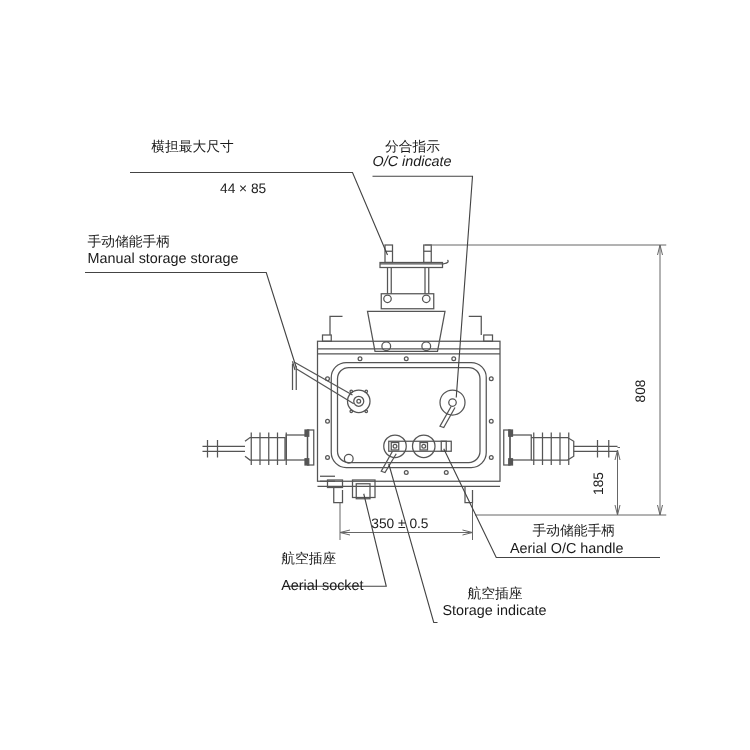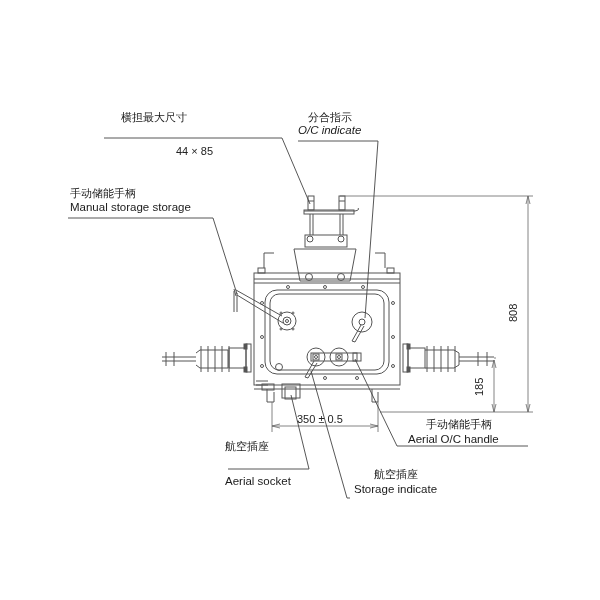--- a/index.html
+++ b/index.html
@@ -190,21 +190,21 @@
   <div class="lbl zh" style="left:308px; top:112px;">分合指示</div>
   <div class="lbl en" style="left:298px; top:125px;font-style:italic;">O/C indicate</div>
 
   <div class="lbl zh" style="left:70px; top:188px;">手动储能手柄</div>
   <div class="lbl en" style="left:70px; top:202px;">Manual storage storage</div>
 
   <div class="lbl zh" style="left:426px; top:419px;">手动储能手柄</div>
   <div class="lbl en" style="left:408px; top:434px;">Aerial O/C handle</div>
 
   <div class="lbl zh" style="left:225px; top:441px;">航空插座</div>
-  <div class="lbl en" style="left:225px; top:476px;">Aerial socket</div>
+  <div class="lbl en" style="left:225px; top:464px;">Aerial socket</div>
 
   <div class="lbl zh" style="left:374px; top:469px;">航空插座</div>
   <div class="lbl en" style="left:354px; top:484px;">Storage indicate</div>
 
   <div class="lbl dim" style="left:297px; top:414px;">350 ± 0.5</div>
   <div class="lbl dim vert" style="left:508px; top:322px;">808</div>
   <div class="lbl dim vert" style="left:474px; top:396px;">185</div>
 </div>
 
 </body></html>

